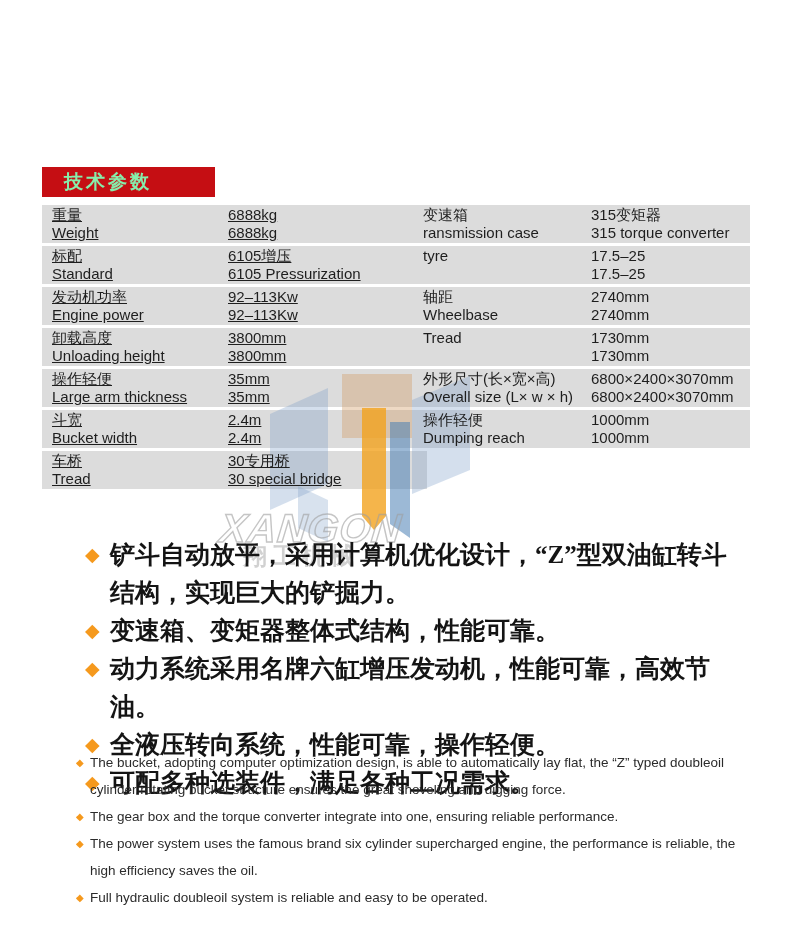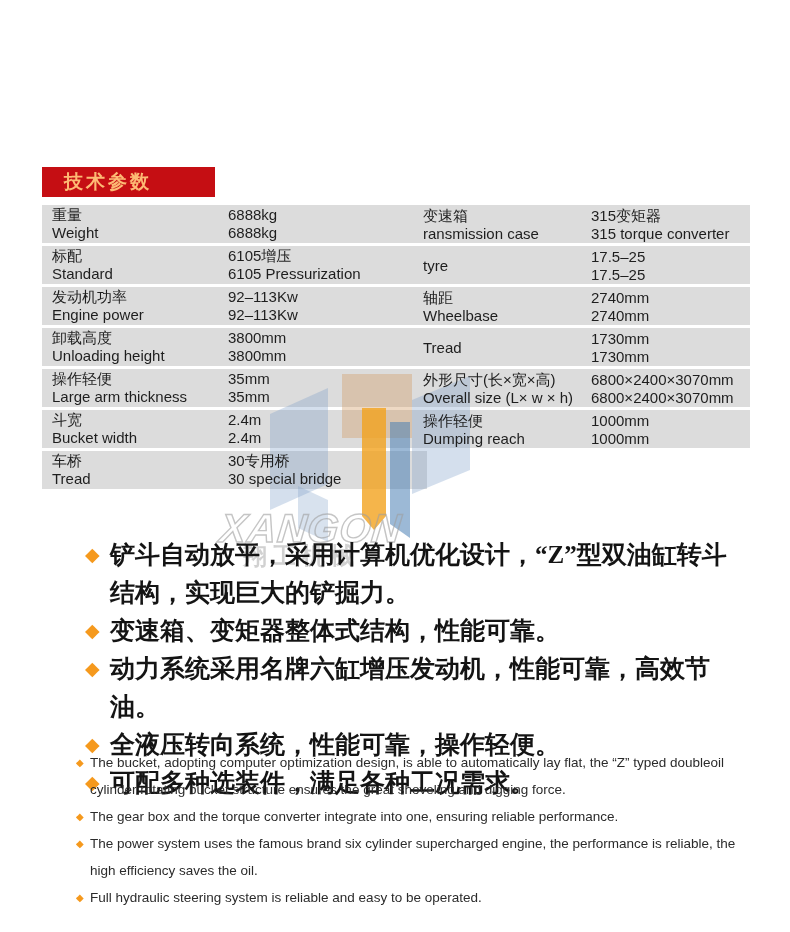--- a/index.html
+++ b/index.html
@@ -7,45 +7,45 @@
     position:relative;width:790px;height:932px;background:#ffffff;overflow:hidden;
     font-family:"Liberation Sans","DejaVu Sans",sans-serif;color:#1f1f1f;
   }
   
   .section-bar{
     position:absolute;left:42px;top:167px;width:173px;height:30px;
     background:#c50e13;box-sizing:border-box;padding-left:22px;
     display:flex;align-items:center;
   }
   .section-bar .title{
-    color:#fdba74;font-size:19px;font-weight:bold;letter-spacing:3px;line-height:30px;
+    color:#86efac;font-size:19px;font-weight:bold;letter-spacing:3px;line-height:30px;
   }
   
   .watermark{position:absolute;left:0;top:0;width:790px;height:932px;z-index:1;pointer-events:none;}
   .wm-logo{position:absolute;left:262px;top:366px;}
   .wm-brand{
     position:absolute;left:220px;top:506px;width:340px;
     font-size:40px;font-weight:bold;font-style:italic;letter-spacing:1px;
     color:rgba(255,255,255,0);-webkit-text-stroke:1.4px rgba(158,158,158,0.6);
     transform:skewX(-6deg);
   }
   .wm-brand-zh{
     position:absolute;left:243px;top:540px;
     font-size:24px;font-weight:bold;letter-spacing:5px;
     color:rgba(158,158,158,0.48);
   }
   
   .spec-col{position:absolute;top:205px;}
-  .spec-col-left{left:42px;width:385px;}
+  .spec-col-left{left:42px;width:385px;text-decoration:underline;}
   .spec-col-right{left:399px;width:351px;}
   .spec-row{
     position:relative;height:38px;margin-bottom:3px;background:#dcdcdc;
     box-sizing:border-box;display:flex;padding:1px 0 0 10px;
   }
-  .spec-col-right .spec-row{padding-left:24px;align-items:center;}
+  .spec-col-right .spec-row{padding-left:24px;}
   .spec-label,.spec-value{position:relative;z-index:2;}
   .spec-col-left .spec-label{width:176px;}
   .spec-col-right .spec-label{width:168px;}
   .spec-value{flex:1;}
   .spec-row .zh,.spec-row .en{font-size:15px;line-height:18px;white-space:nowrap;color:#1e1e1e;}
   
   .features-zh{position:absolute;left:85px;top:536px;width:656px;z-index:2;}
   .feature-zh{display:flex;font-size:25px;line-height:38px;font-weight:bold;color:#141414;}
   .feature-zh .diamond{flex:0 0 25px;font-size:19px;line-height:38px;color:#f5991d;}
   .feature-zh .txt{flex:1;font-family:Liberation Serif, serif;}
@@ -242,17 +242,17 @@
     <div class="feature-en">
       <span class="diamond">◆</span>
       <span class="txt">The gear box and the torque converter integrate into one, ensuring reliable performance.</span>
     </div>
     <div class="feature-en">
       <span class="diamond">◆</span>
       <span class="txt">The power system uses the famous brand six cylinder supercharged engine, the performance is reliable, the high efficiency saves the oil.</span>
     </div>
     <div class="feature-en">
       <span class="diamond">◆</span>
-      <span class="txt">Full hydraulic steering system is reliable and easy to be operated.</span>
+      <span class="txt">Full hydraulic doubleoil system is reliable and easy to be operated.</span>
     </div>
   </div>
 
 </div>
 
 </body></html>

